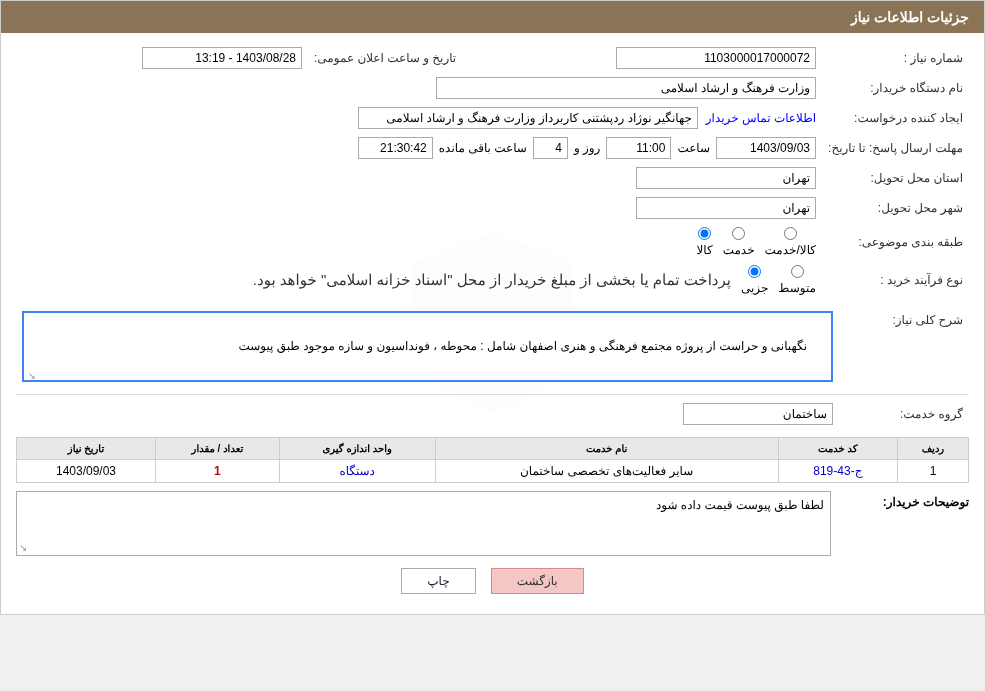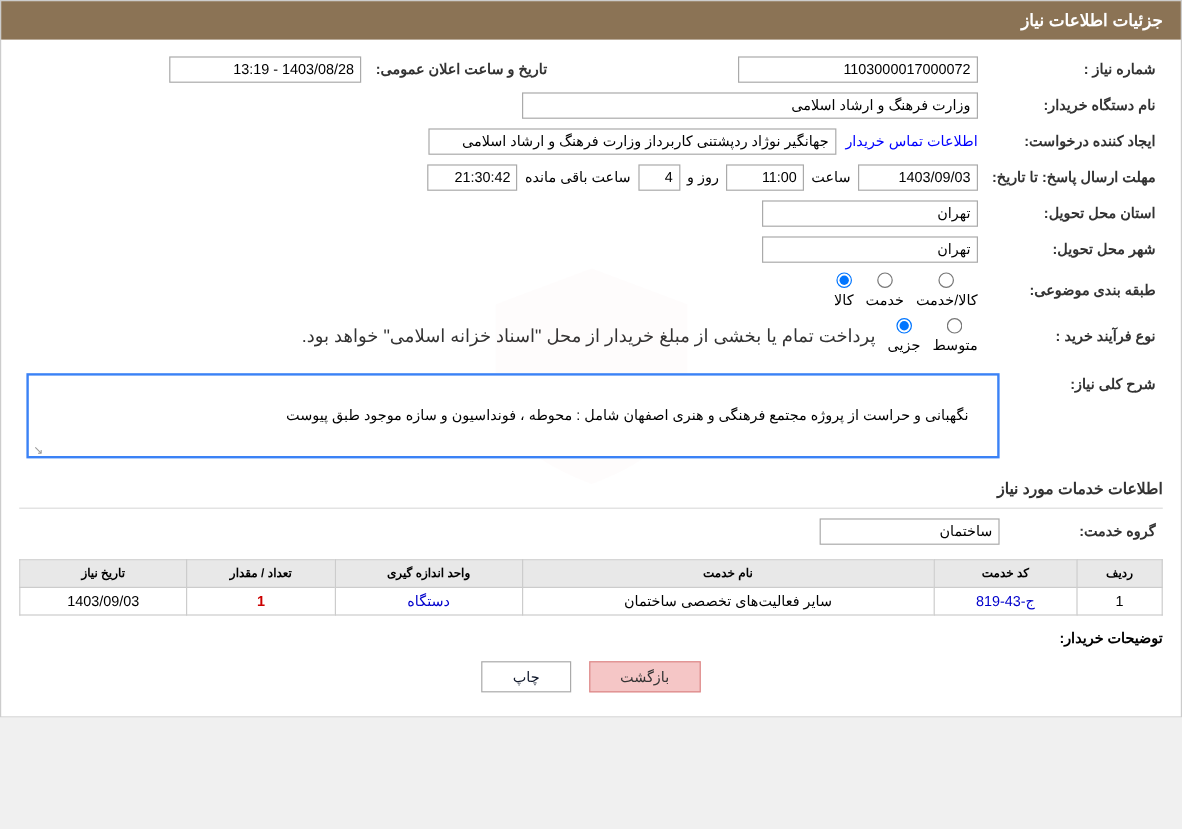--- a/index.html
+++ b/index.html
@@ -31,21 +31,21 @@
       border-collapse: collapse;
       margin-bottom: 8px;
     }
     .info-table td {
       padding: 4px 6px;
       vertical-align: middle;
       font-size: 12px;
     }
     .label-cell {
       color: #333;
-      font-weight: bold;
+      font-weight: normal;
       white-space: nowrap;
       text-align: right;
       width: 130px;
     }
     .value-cell {
       text-align: right;
     }
     .input-box {
       border: 1px solid #aaa;
       background: #fff;
@@ -318,21 +318,20 @@
         <td class="value-cell">
           <div class="description-box">
             <span class="description-text">نگهبانی و حراست از پروژه مجتمع فرهنگی و هنری اصفهان  شامل : محوطه  ،  فونداسیون و سازه موجود طبق پیوست</span>
             <span class="description-resize">↘</span>
           </div>
         </td>
       </tr>
     </tbody>
       </table>
 
-    <div class="section-title">اطلاعات خدمات مورد نیاز</div>
     <hr class="divider">
 
     <table class="info-table">
       <tbody>
           <tr>
         <td class="label-cell">گروه خدمت:</td>
         <td class="value-cell">
           <input type="text" class="input-box" readonly="" style="width: 150px;" value="ساختمان">
         </td>
       </tr>
@@ -357,20 +356,24 @@
       <td>سایر فعالیت‌های تخصصی ساختمان</td>
       <td class="td-blue-link">دستگاه</td>
       <td class="td-red">1</td>
       <td>1403/09/03</td>
     </tr>
         </tbody>
     </table>
 
     <div style="display:flex; align-items:flex-start; gap:8px; direction:rtl; margin-top:6px;">
       <div class="buyer-desc-label">توضیحات خریدار:</div>
+      <div class="buyer-desc-box" style="flex:1;">
+        <span>لطفا طبق پیوست قیمت داده شود</span>
+        <span class="buyer-desc-resize">↘</span>
+      </div>
     </div>
 
     <div class="buttons-row">
       <button class="btn btn-back">بازگشت</button>
       <button class="btn btn-print">چاپ</button>
     </div>
 
   </div>
 </div>
 

